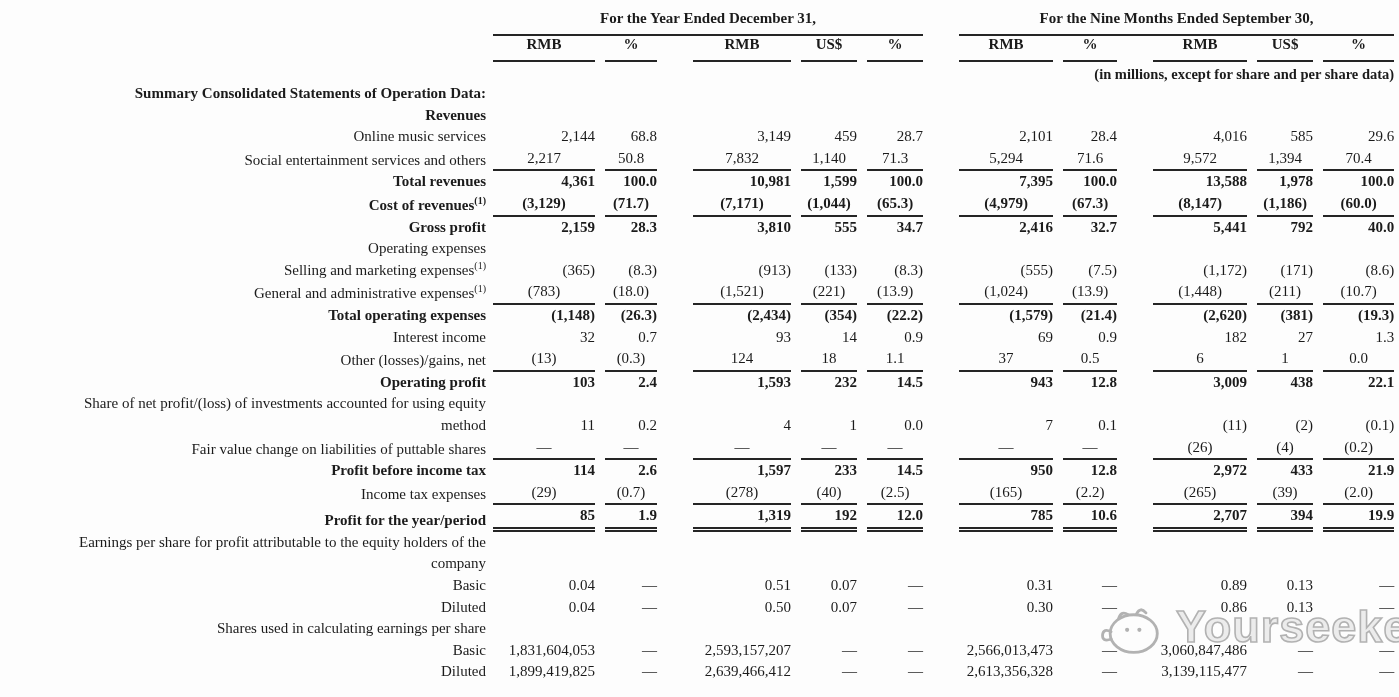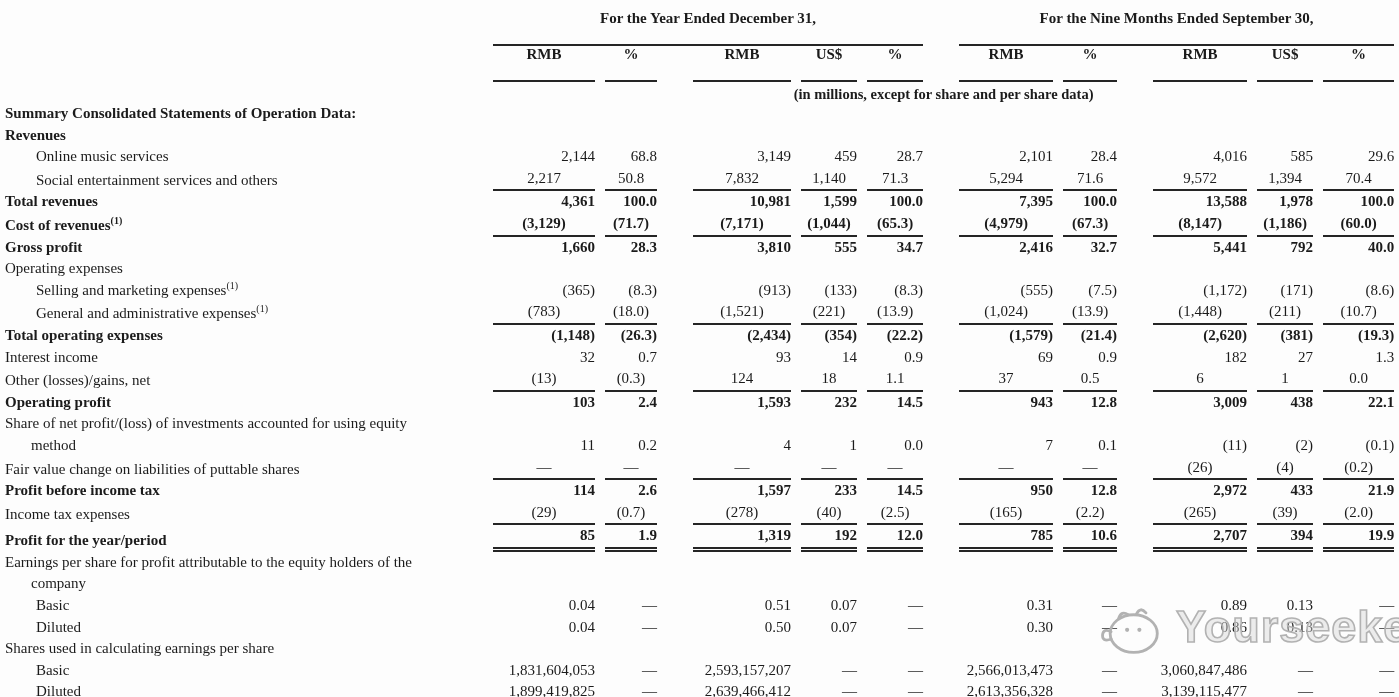--- a/index.html
+++ b/index.html
@@ -7,24 +7,24 @@
     width:1399px; height:697px; overflow:hidden; position:relative;
     background:#fdfdfd; color:#1b1b1b;
     font-family:"Liberation Serif", serif;
   }
   .page { padding-top:10px; position:relative; }
   table { border-collapse:collapse; table-layout:fixed; width:1399px; }
   td, th { padding:0 5px; vertical-align:bottom; font-size:15px; font-weight:normal; }
   thead th { font-weight:bold; }
   thead tr.r1 { height:26px; } thead tr.r2 { height:25px; }
   thead tr.r3 { height:25px; } thead tr.r4 { height:21px; }
-  .hu { border-bottom:2px solid #252525; padding-bottom:17px; text-align:center; }
-  .units { text-align:center; font-weight:bold; font-size:14.5px; padding-top:2px; }
+  .hu { border-bottom:2px solid #252525; padding-bottom:7px; text-align:center; }
+  .units { text-align:right; font-weight:bold; font-size:14.5px; padding-top:2px; }
   tbody td { line-height:21.6px; }
-  .lbl { text-align:left; white-space:nowrap; padding-right:2px; }
+  .lbl { text-align:right; white-space:nowrap; padding-right:2px; }
   .ind1 { padding-left:36px; }
   .l2 { padding-left:26px; }
   .b { font-weight:bold; }
   .num { text-align:right; }
   .cv { text-align:right; }
   .rs { border-bottom:2px solid #252525;text-align:center; }
   .rd { border-bottom:5px double #252525; }
   sup { font-size:10px; line-height:0; vertical-align:super; }
   .gap { }
   .watermark {
@@ -324,21 +324,21 @@
           <td class="num b">
             <div class="cv rs">(1,186)</div>
           </td>
           <td class="num b">
             <div class="cv rs">(60.0)</div>
           </td>
         </tr>
         <tr>
           <td class="lbl b"><span>Gross profit</span></td>
           <td class="num b">
-            <div class="cv">1,660</div>
+            <div class="cv">2,159</div>
           </td>
           <td class="num b">
             <div class="cv">28.3</div>
           </td>
           <td class="gap"></td>
           <td class="num b">
             <div class="cv">3,810</div>
           </td>
           <td class="num b">
             <div class="cv">555</div>

